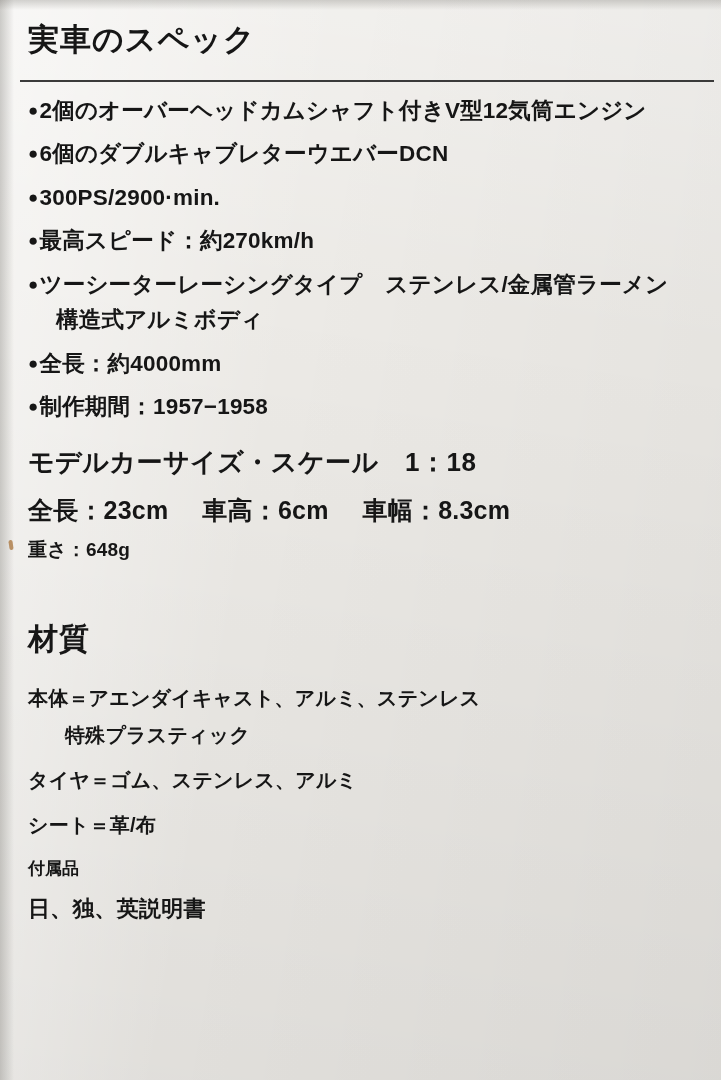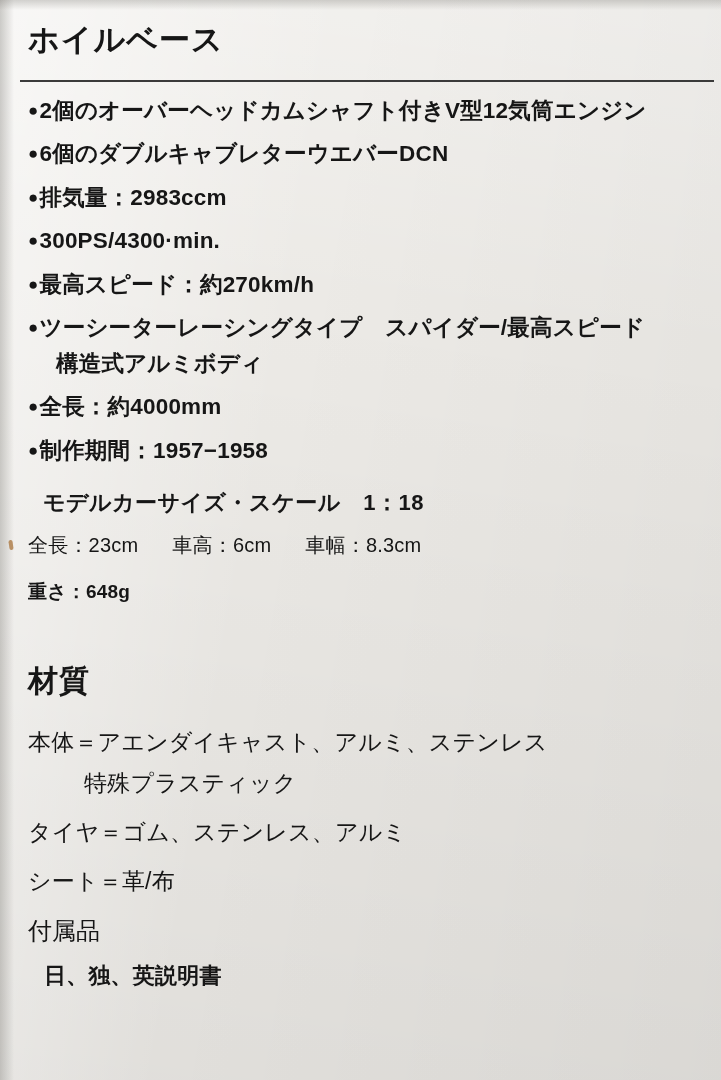--- a/index.html
+++ b/index.html
@@ -86,89 +86,88 @@
     font-size: 17px;
     vertical-align: 2px;
     margin-right: 1px;
   }
   ul.spec-list li.cont {
     margin-left: 28px;
     margin-top: -8px;
   }
 
   h2.model-title {
-    font-size: 22px;
+    font-size: 26px;
     font-weight: 700;
-    margin: 26px 0 14px 15px;
+    margin: 26px 0 14px 0;
     letter-spacing: .5px;
   }
   .dims {
-    font-size: 20px;
-    font-weight: 400;
-    margin: 0 0 20px 0;
+    font-size: 25px;
+    font-weight: 700;
+    margin: 0 0 10px 0;
     letter-spacing: .2px;
   }
   .dims span.gap { display: inline-block; width: 34px; }
   .weight {
     font-size: 19px;
     font-weight: 600;
     margin: 0 0 10px 0;
     letter-spacing: .2px;
   }
 
   h2.material-title {
     font-size: 30px;
     font-weight: 700;
     margin: 56px 0 25px 0;
     letter-spacing: 1px;
   }
   .mat-line {
-    font-size: 23px;
-    font-weight: 400;
+    font-size: 20px;
+    font-weight: 700;
     margin: 0 0 18px 0;
     letter-spacing: .2px;
     white-space: pre-wrap;
   }
   .mat-line.indent {
-    margin-left: 56px;
+    margin-left: 37px;
     margin-top: -8px;
   }
   h3.accessory-title {
-    font-size: 24px;
-    font-weight: 400;
+    font-size: 17px;
+    font-weight: 700;
     margin: 8px 0 14px 0;
   }
   .acc-line {
     font-size: 22px;
     font-weight: 600;
-    margin: 0 0 16px 16px;
+    margin: 0 0 16px 0;
     letter-spacing: .2px;
   }
 </style>
 </head>
 <body>
 
 <div class="paper"></div>
 <div class="edge-left"></div>
 <div class="edge-top"></div>
 <div class="speck"></div>
 
 <div class="sheet">
 
-  <h1 class="section-title">ホイルベース</h1>
+  <h1 class="section-title">実車のスペック</h1>
 
   <div class="rule"></div>
 
   <ul class="spec-list">
     <li><span class="bullet">●</span><span>2個のオーバーヘッドカムシャフト付きV型12気筒エンジン</span></li>
     <li><span class="bullet">●</span><span>6個のダブルキャブレターウエバーDCN</span></li>
-    <li><span class="bullet">●</span><span>排気量：2983ccm</span></li>
-    <li><span class="bullet">●</span><span>300PS/4300·min.</span></li>
+    <li><span class="bullet">●</span><span>300PS/2900·min.</span></li>
     <li><span class="bullet">●</span><span>最高スピード：約270km/h</span></li>
-    <li><span class="bullet">●</span><span>ツーシーターレーシングタイプ　スパイダー/最高スピード</span></li>
+    <li><span class="bullet">●</span><span>ツーシーターレーシングタイプ　ステンレス/金属管ラーメン</span></li>
     <li class="cont"><span>構造式アルミボディ</span></li>
     <li><span class="bullet">●</span><span>全長：約4000mm</span></li>
     <li><span class="bullet">●</span><span>制作期間：1957−1958</span></li>
   </ul>
 
   <h2 class="model-title">モデルカーサイズ・スケール　1：18</h2>
 
   <p class="dims">
     <span>全長：23cm</span><span class="gap"></span><span>車高：6cm</span><span class="gap"></span><span>車幅：8.3cm</span>
   </p>

